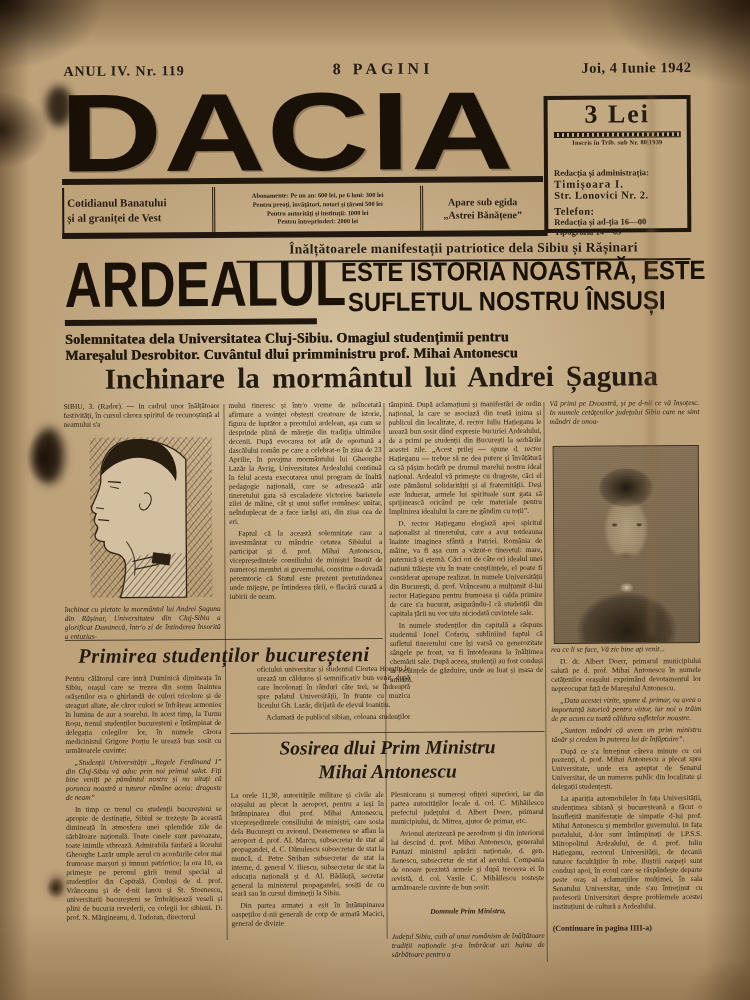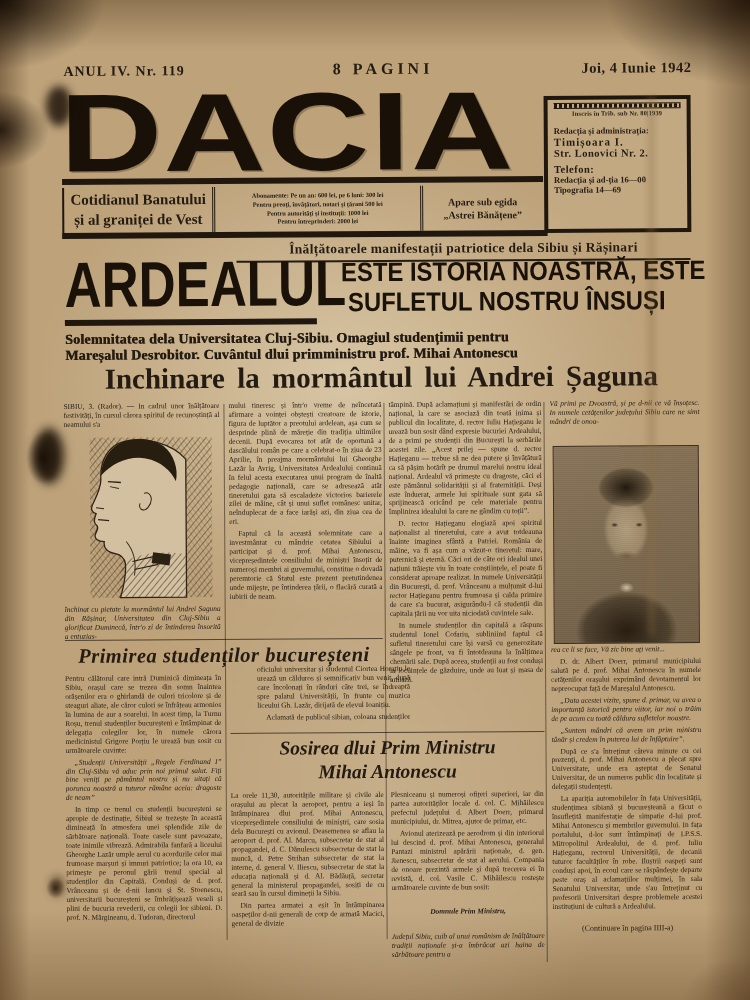--- a/index.html
+++ b/index.html
@@ -35,36 +35,36 @@
     font-size:142px;line-height:1;letter-spacing:1px;transform:scaleY(.78);transform-origin:left top;
     color:#191108;text-shadow:2px 2px 0 rgba(25,17,8,.25);}
 
   
   .price-box{left:546px;top:97px;width:147px;height:137px;border:4px solid #20170e;box-sizing:border-box;
     padding:1px 6px 2px;background:rgba(210,190,156,.25);}
   .price{font-size:26px;font-weight:bold;text-align:center;line-height:1.1;letter-spacing:2px;}
   .dash-band{height:4px;margin:2px 0 1px;border-top:1.5px solid #20170e;border-bottom:1.5px solid #20170e;
     background:repeating-linear-gradient(90deg,#20170e 0 3px,transparent 3px 5px);}
   .registration{font-size:6.4px;text-align:center;font-weight:bold;letter-spacing:.2px;}
-  .admin-label{font-size:8.6px;font-weight:bold;margin-top:9px;}
+  .admin-label{font-size:8.6px;font-weight:bold;margin-top:22px;}
   .admin-city{font-size:11px;font-weight:bold;letter-spacing:1px;}
   .admin-street{font-size:10.5px;font-weight:bold;letter-spacing:.5px;}
   .phone-label{font-size:10.5px;font-weight:bold;margin-top:5px;letter-spacing:.5px;}
   .phone-line{font-size:8.6px;font-weight:bold;}
 
   
   .bar1{left:64px;top:177px;width:481px;height:6px;}
   .info-row{left:64px;top:186px;width:481px;height:45px;display:flex;align-items:stretch;
     border-bottom:6px solid #20170e;border-left:2px solid #20170e;border-right:2px solid #20170e;box-sizing:content-box;}
   .cell{display:flex;flex-direction:column;justify-content:center;padding:2px 3px;box-sizing:border-box;}
   .cell + .cell{border-left:3px double #20170e;}
   .cell-tagline{width:148px;}
   .cell-subs{width:208px;}
   .cell-egida{width:122px;}
-  .tagline-line{font-weight:bold;font-size:15px;text-align:center;line-height:1.3;font-family:Liberation Serif, serif;}
+  .tagline-line{font-weight:bold;font-size:11px;line-height:1.3;font-family:Liberation Serif, serif;}
   .subs-line{font-size:6.4px;font-weight:bold;text-align:center;line-height:1.35;}
   .egida-line{font-weight:bold;font-size:10px;text-align:center;line-height:1.3;}
 
   
   .kicker{left:238px;top:241px;width:454px;text-align:center;font-weight:bold;font-size:13.5px;
     border-bottom:2px solid #241b12;padding-bottom:3px;letter-spacing:.3px;}
   .ardealul{left:66px;top:251px;font-family:"Liberation Sans",sans-serif;font-weight:900;font-size:64px;
     line-height:1;letter-spacing:0;transform:scaleX(.8);transform-origin:left top;color:#1a1209;}
   .ardealul-bar{left:66px;top:318px;width:252px;height:6px;}
   .head-right{left:324px;top:257px;width:368px;font-family:"Liberation Sans",sans-serif;font-weight:900;
@@ -110,21 +110,21 @@
       radial-gradient(ellipse 5px 3px at 59% 40%, rgba(28,20,10,.85), rgba(28,20,10,0) 75%),
       radial-gradient(ellipse 14px 7px at 50% 56%, rgba(110,92,68,.9), rgba(110,92,68,0) 78%),
       radial-gradient(ellipse 10px 7px at 50% 72%, rgba(222,207,176,.9), rgba(222,207,176,0) 75%),
       radial-gradient(ellipse 36px 26px at 50% 21%, rgba(30,22,12,.95), rgba(30,22,12,.3) 68%, rgba(30,22,12,0) 78%),
       radial-gradient(ellipse 31px 44px at 50% 42%, #b4a181, #a18d6d 58%, rgba(161,141,109,0) 74%),
       radial-gradient(ellipse 62px 48px at 50% 94%, rgba(36,27,15,.95), rgba(36,27,15,.45) 68%, rgba(36,27,15,0) 82%),
       linear-gradient(160deg,#8d795d,#74624a);}
   .photo::after{content:"";position:absolute;inset:0;
     background:repeating-linear-gradient(0deg, rgba(20,12,4,.07) 0 1px, transparent 1px 2px);}
   .c4-b{left:486px;top:246px;width:150px;height:274px;}
-  .c4-cont{left:486px;top:524px;width:150px;height:18px;text-align:center;font-weight:normal;font-size:8px;}
+  .c4-cont{left:486px;top:524px;width:150px;height:18px;text-align:left;font-weight:bold;font-size:8px;}
 
   
   .blot{position:absolute;border-radius:50%;filter:blur(4px);}
   .blot-a{left:46px;top:86px;width:26px;height:40px;background:rgba(22,12,4,.8);}
   .blot-b{left:34px;top:428px;width:30px;height:56px;background:rgba(26,15,6,.85);filter:blur(5px);}
   .blot-c{left:50px;top:876px;width:14px;height:20px;background:rgba(40,24,10,.6);}
   .streak{left:648px;top:96px;width:7px;height:540px;background:rgba(140,108,70,.35);filter:blur(3px);}
 </style>
 </head>
 <body>
@@ -134,20 +134,21 @@
 
     <div class="abs issue-row">
       <span class="issue-no">ANUL IV. Nr. 119</span>
       <span class="pages-count">8 PAGINI</span>
       <span class="issue-date">Joi, 4 Iunie 1942</span>
     </div>
 
     <div class="abs masthead">DACIA</div>
 
     <div class="abs price-box">
+      <div class="price">3 Lei</div>
       <div class="dash-band"></div>
       <div class="registration">Inscris în Trib. sub Nr. 80|1939</div>
       <div class="admin-label">Redacția și administrația:</div>
       <div class="admin-city">Timișoara I.</div>
       <div class="admin-street">Str. Lonovici Nr. 2.</div>
       <div class="phone-label">Telefon:</div>
       <div class="phone-line">Redacția și ad-ția 16—00</div>
       <div class="phone-line">Tipografia 14—69</div>
     </div>
 

